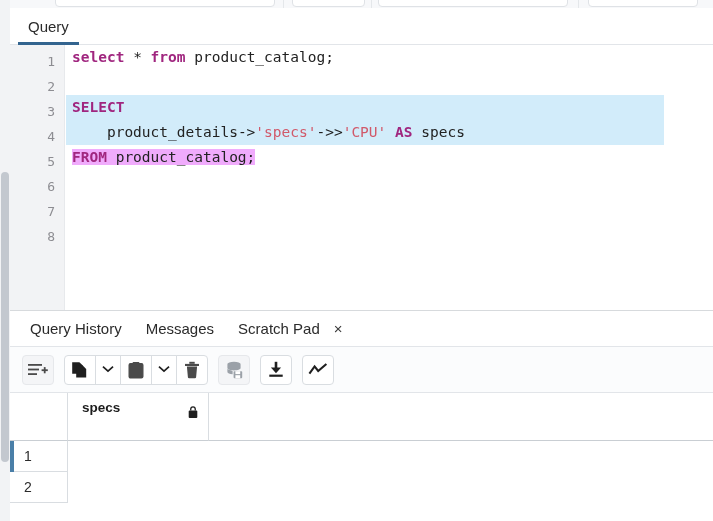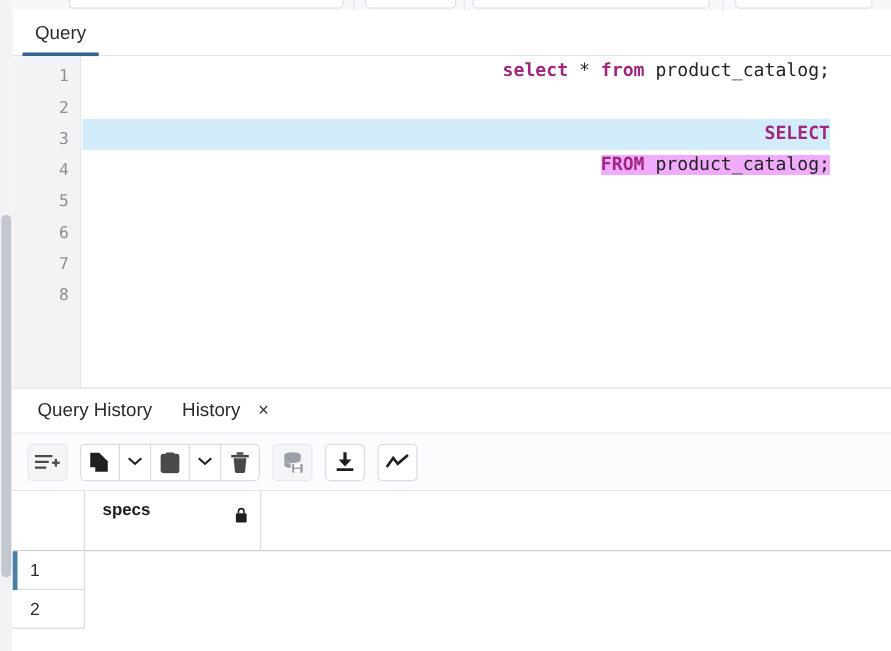--- a/index.html
+++ b/index.html
@@ -92,21 +92,21 @@
     text-align: right;
     font-family: "DejaVu Sans Mono", monospace;
     font-size: 13px;
     color: #8d8d92;
     line-height: 25px;
     height: 25px;
   }
   .code-area {
     position: absolute;
     left: 66px; top: 0;
-    width: 598px; height: 265px; text-align: right;
+    width: 598px; height: 265px;
   }
   .code-line {
     position: relative;
     height: 25px;
     line-height: 25px;
     font-family: "DejaVu Sans Mono", monospace;
     font-size: 14.5px;
     color: #1d1d1d;
     white-space: pre;
     padding-left: 6px;
@@ -319,39 +319,43 @@
         <div class="ln" style="top: 79px;">4</div>
         <div class="ln" style="top: 104px;">5</div>
         <div class="ln" style="top: 129px;">6</div>
         <div class="ln" style="top: 154px;">7</div>
         <div class="ln" style="top: 179px;">8</div>
       </div>
     <div class="code-area">
         <div class="code-line"><span class="kw">select</span><span class="op"> </span><span class="op">*</span><span class="op"> </span><span class="kw">from</span><span class="op"> </span><span class="ident">product_catalog</span><span class="op">;</span></div>
         <div class="code-line"></div>
         <div class="code-line sel-full"><span class="kw">SELECT</span></div>
+        <div class="code-line sel-full"><span class="ident">    product_details</span><span class="op">-&gt;</span><span class="str">'specs'</span><span class="op">-&gt;&gt;</span><span class="str">'CPU'</span><span class="op"> </span><span class="kw">AS</span><span class="op"> </span><span class="ident">specs</span></div>
         <div class="code-line"><span class="sel-part"><span class="kw">FROM</span><span class="op"> </span><span class="ident">product_catalog</span><span class="op">;</span></span></div>
         <div class="code-line"></div>
         <div class="code-line"></div>
         <div class="code-line"></div>
       </div>
   </div>
 
   <div class="outer-scroll-track">
     <div class="outer-scroll-thumb"></div>
   </div>
 
   <div class="bottom-panel">
 
     <div class="result-tabbar">
         <div class="result-tab">
           <span>Query History</span>
         </div>
         <div class="result-tab">
-          <span>History</span>
+          <span>Messages</span>
+        </div>
+        <div class="result-tab">
+          <span>Scratch Pad</span>
         </div>
         <div class="tab-close">×</div>
       </div>
 
     <div class="grid-toolbar">
         <div class="btn-group single">
           <div class="tb-btn flat" title="Add row">
             <span>
               <svg width="20" height="16" viewBox="0 0 20 16">
                 <rect class="ic-mid" x="0" y="2" width="14" height="1.8"></rect>

